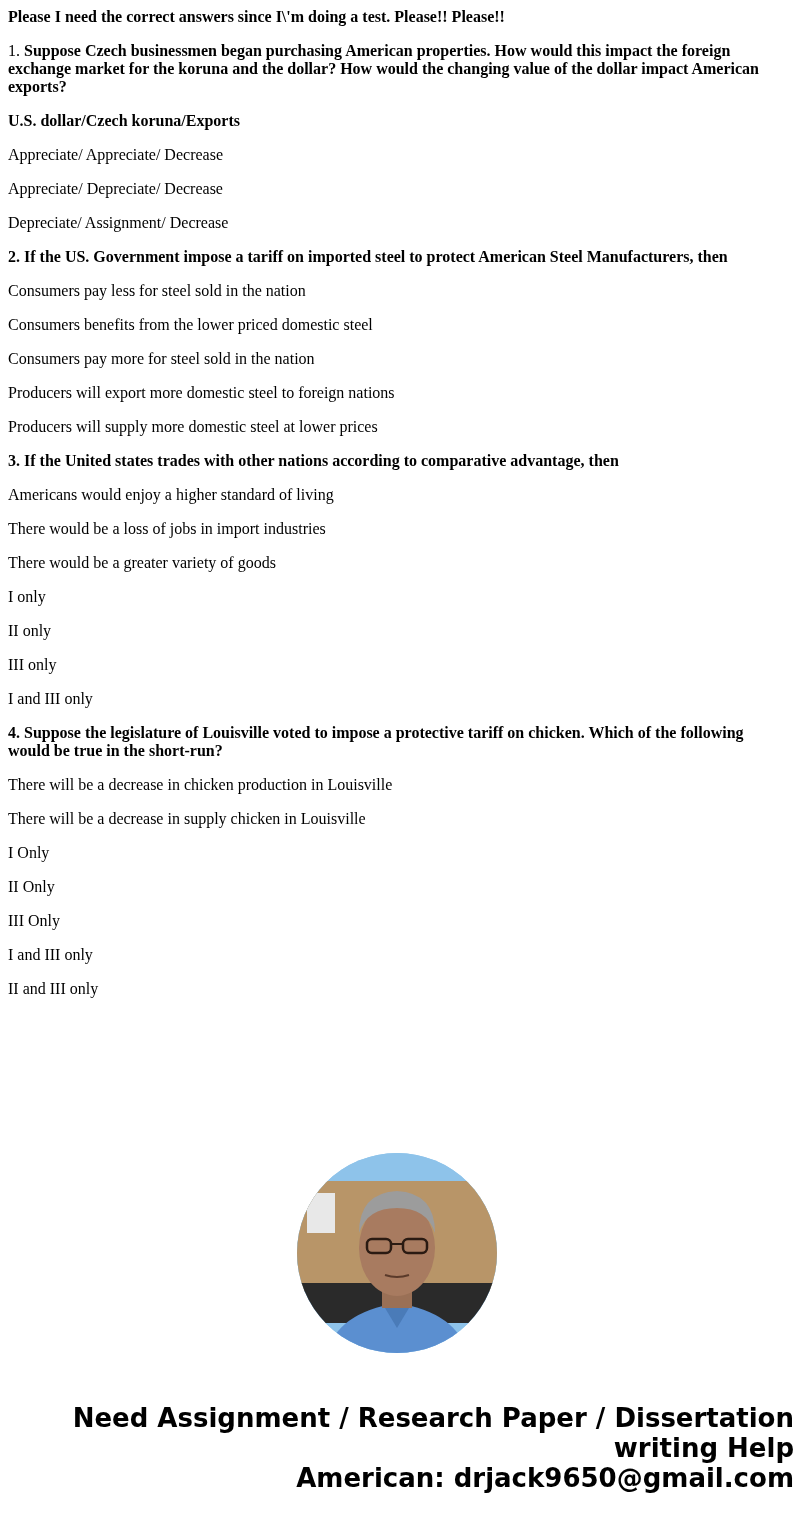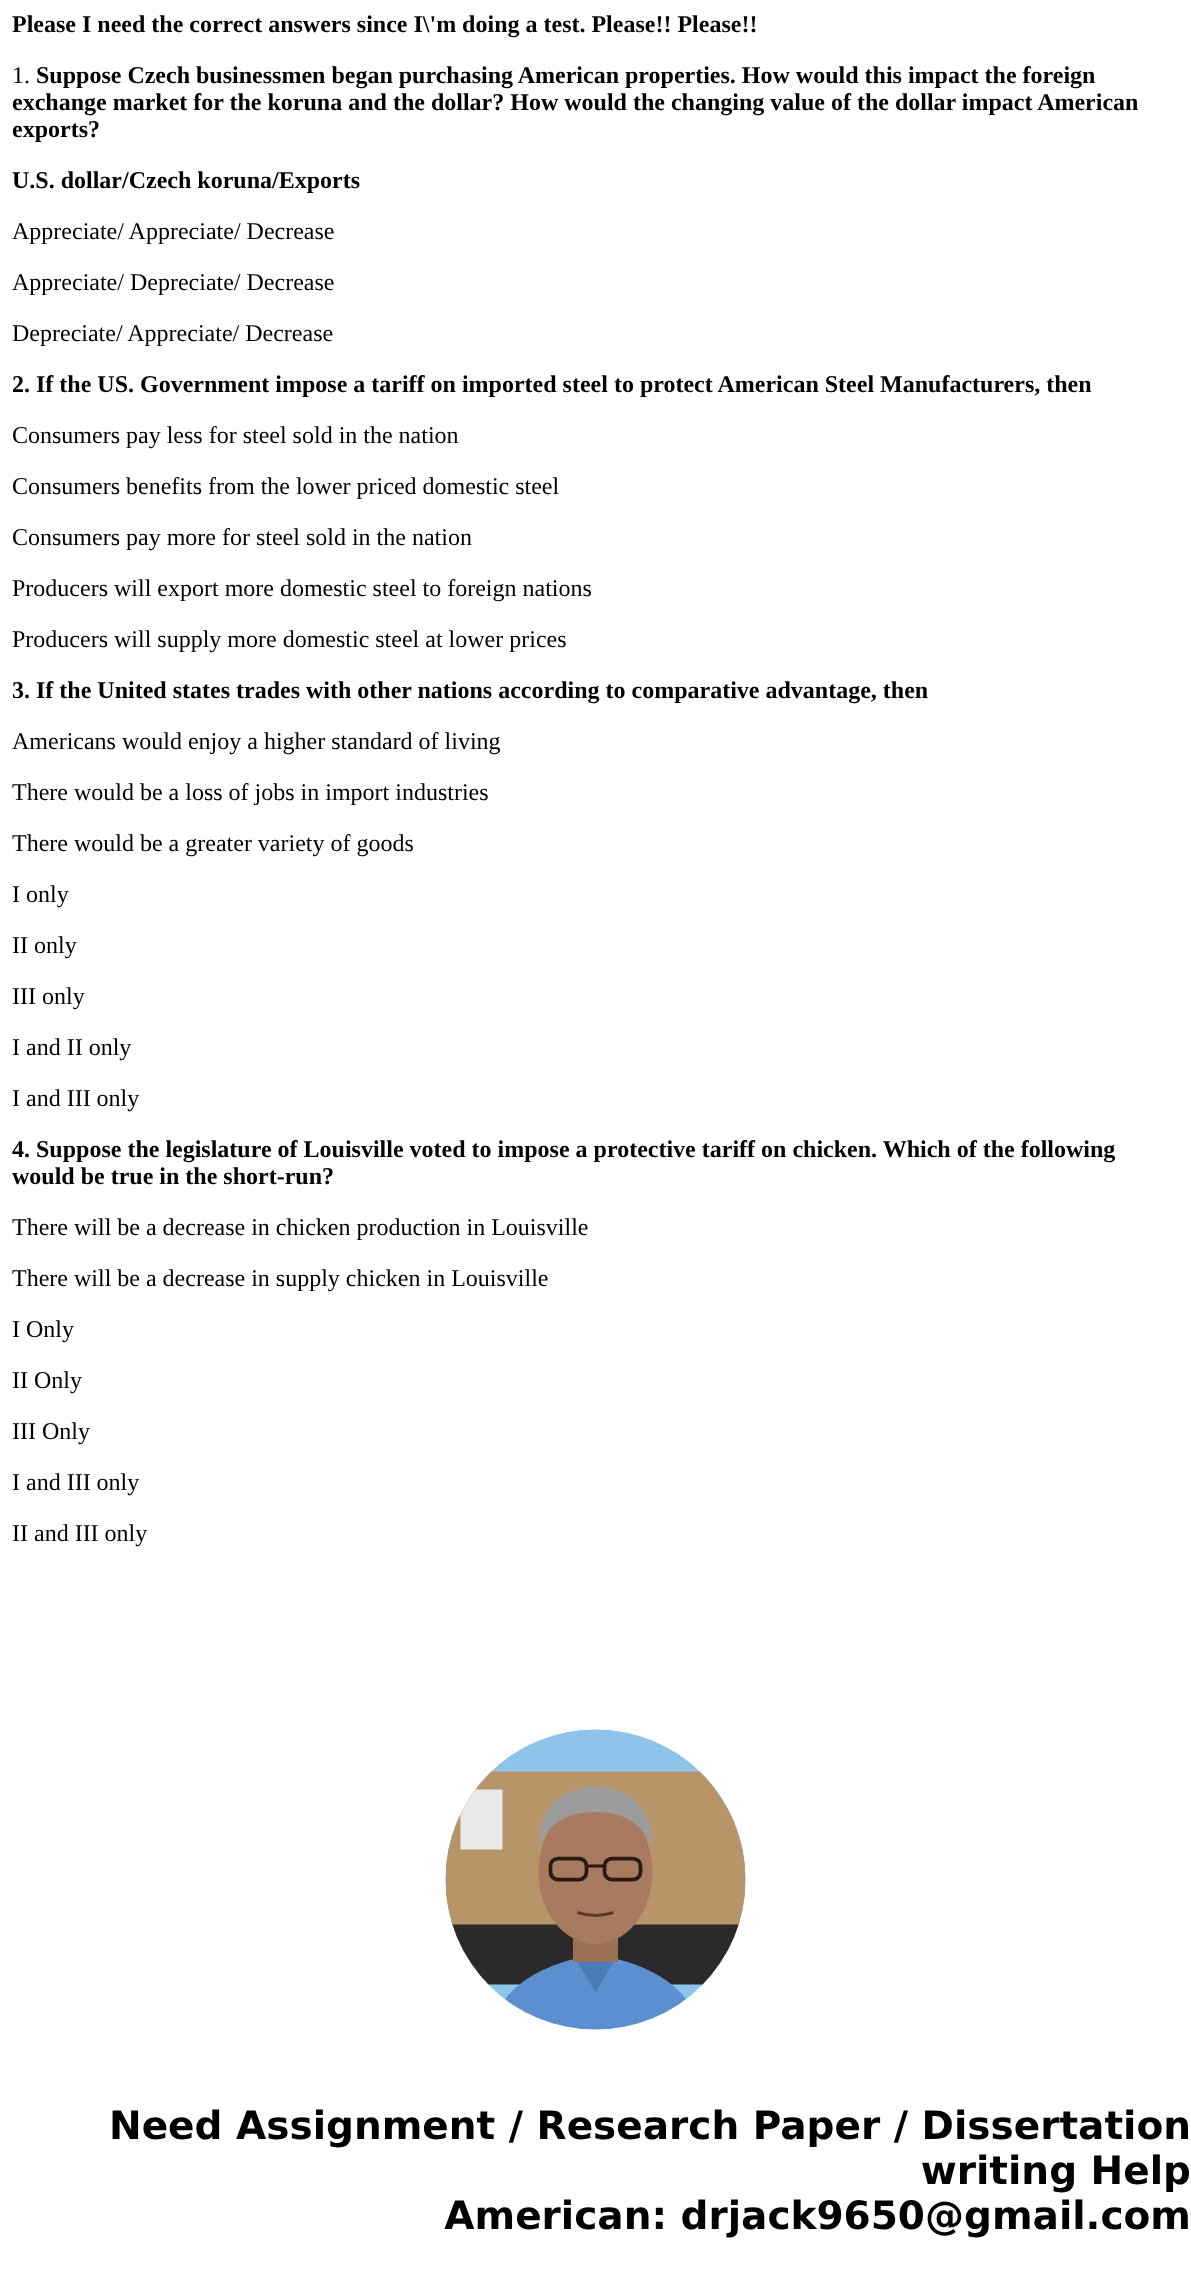--- a/index.html
+++ b/index.html
@@ -23,37 +23,36 @@
 </head>
 <body>
 
 <div class="content">
   <p class="first b">Please I need the correct answers since I\'m doing a test. Please!! Please!!</p>
 
   <p><span>1. </span><span class="b">Suppose Czech businessmen began purchasing American properties. How would this impact the foreign exchange market for the koruna and the dollar? How would the changing value of the dollar impact American exports?</span></p>
   <p class="b">U.S. dollar/Czech koruna/Exports</p>
   <p>Appreciate/ Appreciate/ Decrease</p>
   <p>Appreciate/ Depreciate/ Decrease</p>
-  <p>Depreciate/ Appreciate/ Decrease</p>
+  <p>Depreciate/ Assignment/ Decrease</p>
 
   <p class="b">2. If the US. Government impose a tariff on imported steel to protect American Steel Manufacturers, then</p>
   <p>Consumers pay less for steel sold in the nation</p>
   <p>Consumers benefits from the lower priced domestic steel</p>
   <p>Consumers pay more for steel sold in the nation</p>
   <p>Producers will export more domestic steel to foreign nations</p>
   <p>Producers will supply more domestic steel at lower prices</p>
 
   <p class="b">3. If the United states trades with other nations according to comparative advantage, then</p>
   <p>Americans would enjoy a higher standard of living</p>
   <p>There would be a loss of jobs in import industries</p>
   <p>There would be a greater variety of goods</p>
   <p>I only</p>
   <p>II only</p>
   <p>III only</p>
-  <p>I and II only</p>
   <p>I and III only</p>
 
   <p class="b">4. Suppose the legislature of Louisville voted to impose a protective tariff on chicken. Which of the following would be true in the short-run?</p>
   <p>There will be a decrease in chicken production in Louisville</p>
   <p>There will be a decrease in supply chicken in Louisville</p>
   <p>I Only</p>
   <p>II Only</p>
   <p>III Only</p>
   <p>I and III only</p>
   <p>II and III only</p>

